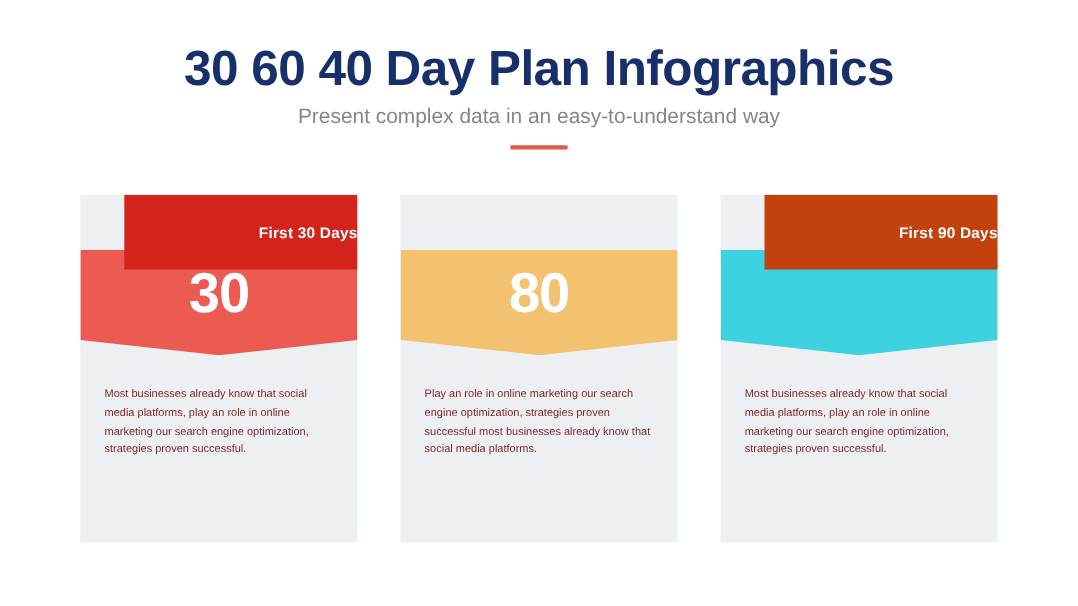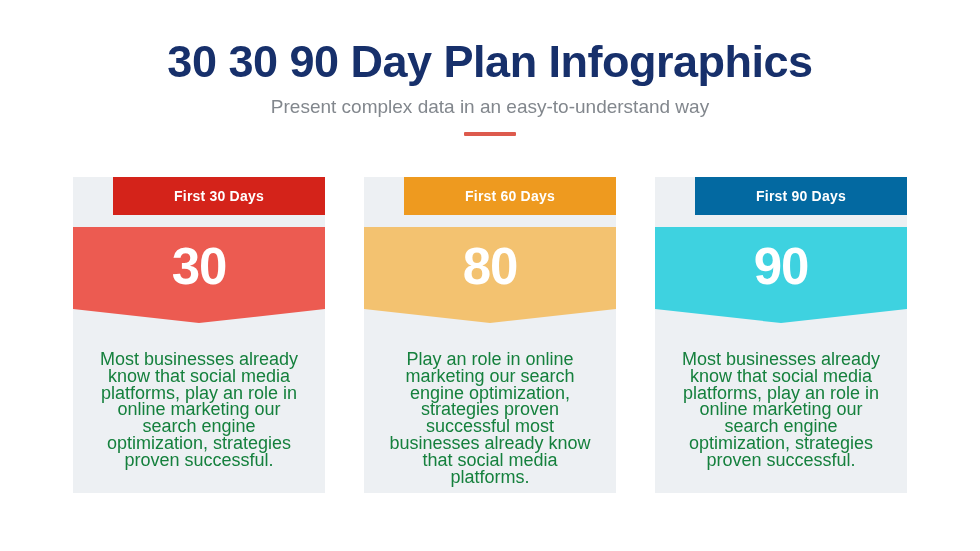--- a/index.html
+++ b/index.html
@@ -70,24 +70,24 @@
   .card {
     width: 252px;
     height: 316px;
     position: relative;
     background: #edf0f3;
     overflow: hidden;
   }
 
   .card-header {
     position: relative;
-    height: 38px;
+    height: 68px;
     display: flex;
     align-items: center;
-    justify-content: center;
+    justify-content: flex-end;
     z-index: 2;
     margin-left: 40px;
   }
 
   .card-header-label {
     font-size: 14px;
     font-weight: bold;
     color: #ffffff;
     letter-spacing: 0.2px;
   }
@@ -132,33 +132,32 @@
   .card-body {
     position: absolute;
     top: 146px;
     left: 0;
     width: 252px;
     padding: 28px 22px 0 22px;
     z-index: 2;
   }
 
   .card-body-text {
-    font-size: 18px;
+    font-size: 10px;
     line-height: 16.8px;
-    color: #15803d;
-    text-align: center;
+    color: #7f1d1d;
   }
 </style>
 </head>
 <body>
 
 <div class="slide">
 
   <div class="header">
-    <div class="title" style="color: rgb(23, 48, 107);">30 30 90 Day Plan Infographics</div>
+    <div class="title" style="color: rgb(23, 48, 107);">30 60 40 Day Plan Infographics</div>
     <div class="subtitle">Present complex data in an easy-to-understand way</div>
     <div class="accent-rule" style="background: rgb(221, 90, 77);"></div>
   </div>
 
   <div class="cards">
 
     <div class="card" style="background: rgb(237, 240, 243);">
       <div class="card-header" style="background: rgb(212, 35, 26);">
         <span class="card-header-label">First 30 Days</span>
       </div>
@@ -169,47 +168,41 @@
       </div>
       <div class="card-number">
         <span>30</span>
       </div>
       <div class="card-body">
         <div class="card-body-text">Most businesses already know that social media platforms, play an role in online marketing our search engine optimization, strategies proven successful.</div>
       </div>
     </div>
 
     <div class="card" style="background: rgb(237, 240, 243);">
-      <div class="card-header" style="background: rgb(238, 154, 31);">
-        <span class="card-header-label">First 60 Days</span>
-      </div>
       <div class="card-chevron">
         <svg viewBox="0 0 252 96" preserveAspectRatio="none" aria-hidden="true">
           <polygon points="0,0 252,0 252,82 126,96 0,82" fill="#f3c270"></polygon>
         </svg>
       </div>
       <div class="card-number">
         <span>80</span>
       </div>
       <div class="card-body">
         <div class="card-body-text">Play an role in online marketing our search engine optimization, strategies proven successful most businesses already know that social media platforms.</div>
       </div>
     </div>
 
     <div class="card" style="background: rgb(237, 240, 243);">
-      <div class="card-header" style="background: #0369a1;">
+      <div class="card-header" style="background: #c2410c;">
         <span class="card-header-label">First 90 Days</span>
       </div>
       <div class="card-chevron">
         <svg viewBox="0 0 252 96" preserveAspectRatio="none" aria-hidden="true">
           <polygon points="0,0 252,0 252,82 126,96 0,82" fill="#3ed2e0"></polygon>
         </svg>
       </div>
-      <div class="card-number">
-        <span>90</span>
-      </div>
       <div class="card-body">
         <div class="card-body-text">Most businesses already know that social media platforms, play an role in online marketing our search engine optimization, strategies proven successful.</div>
       </div>
     </div>
 
   </div>
 </div>
 
 </body></html>

